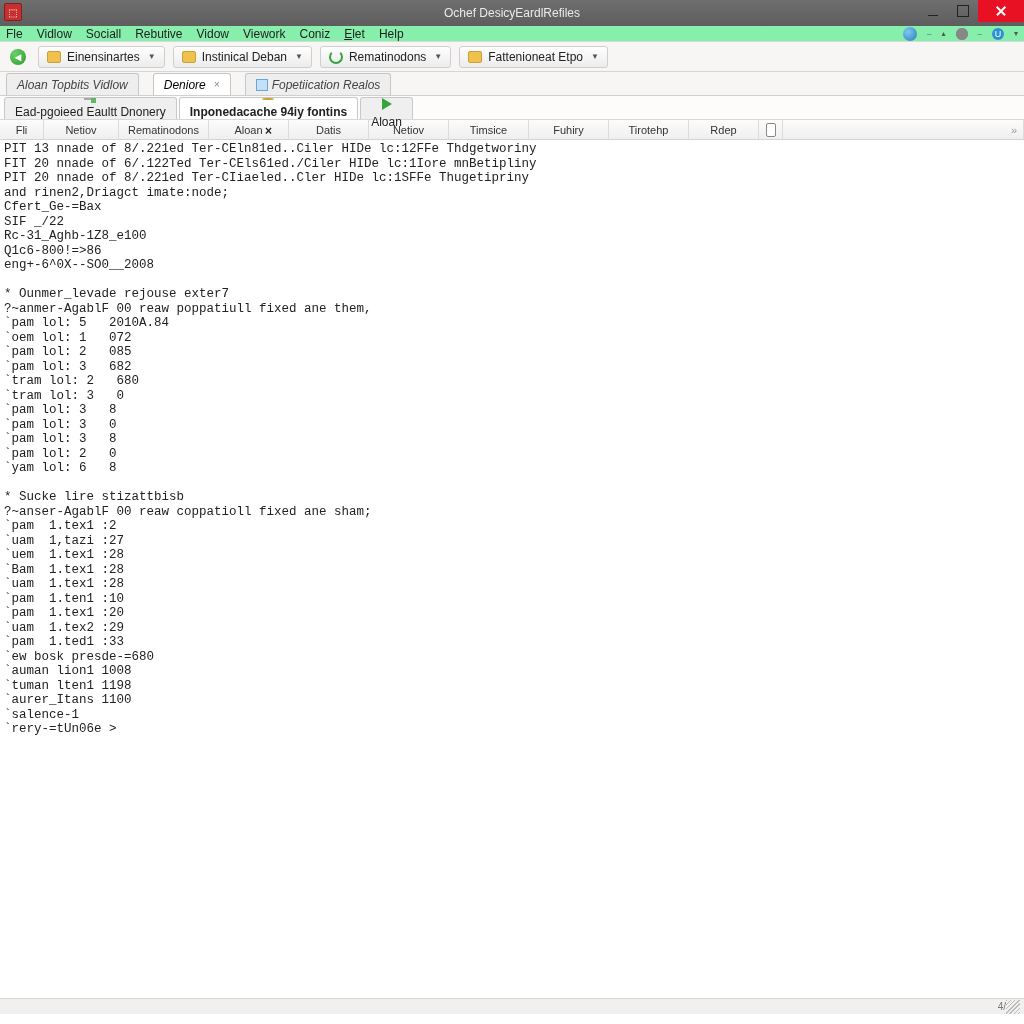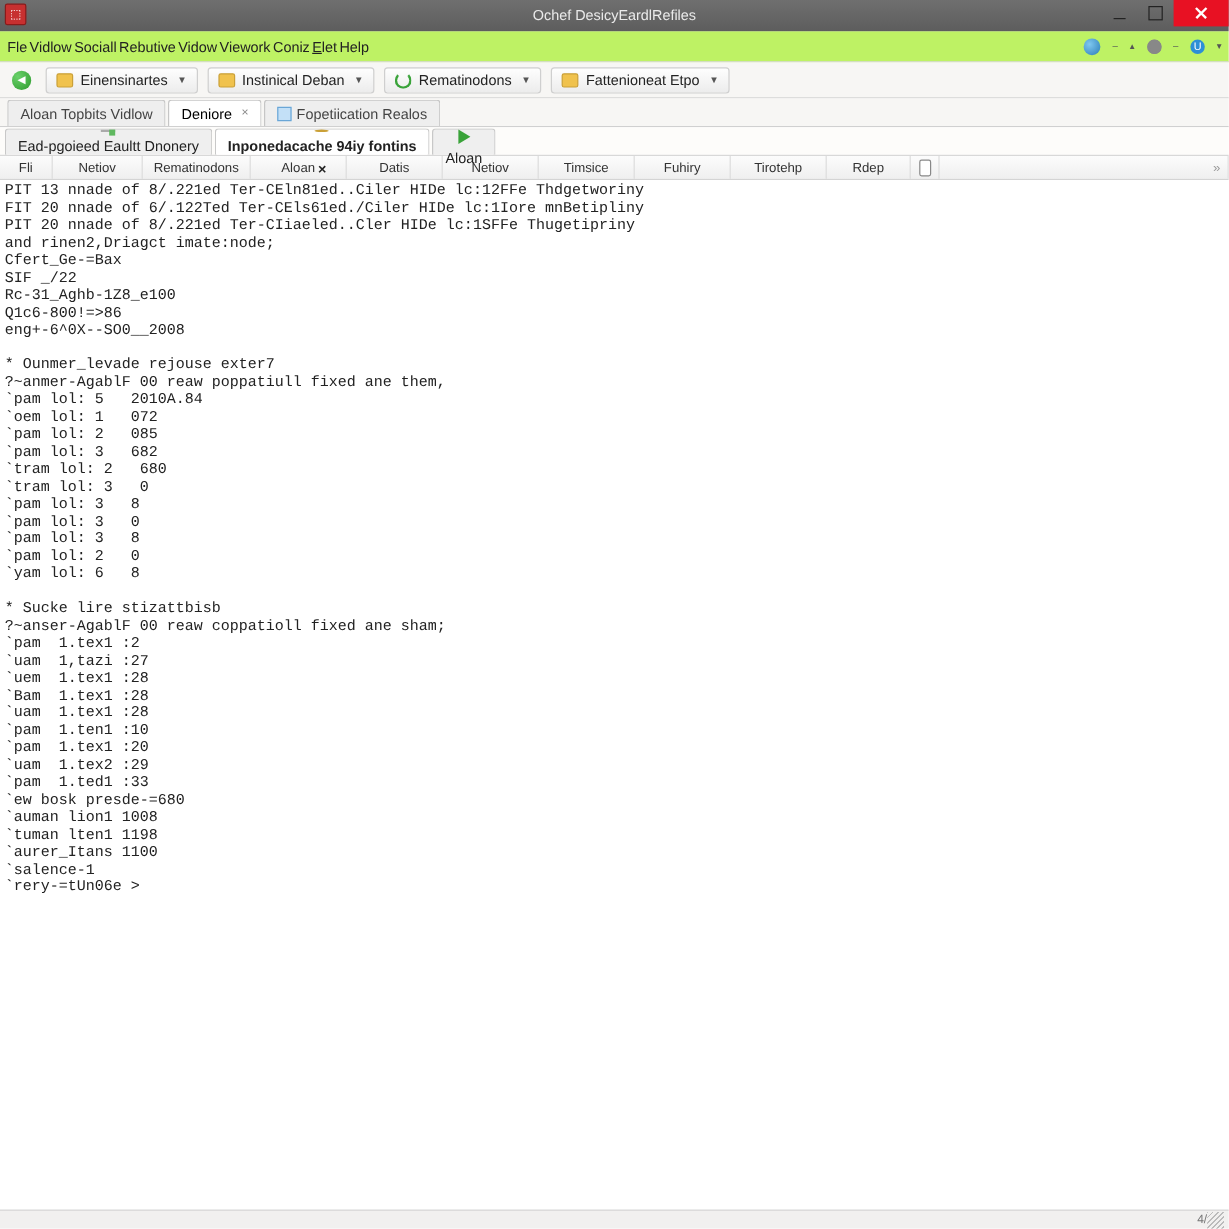--- a/index.html
+++ b/index.html
@@ -8,39 +8,39 @@
   .titlebar { height: 26px; background: linear-gradient(#6f6f6f,#5d5d5d); display:flex; align-items:center; justify-content:center; position:relative; color:#eaeaea; font-size:12px; }
   .titlebar .icon { position:absolute; left:4px; top:3px; width:18px; height:18px; background:#c73030; border:1px solid #8a1a1a; border-radius:2px; display:flex;align-items:center;justify-content:center;color:#fff;font-size:10px;}
   .winbtns { position:absolute; right:0; top:0; height:26px; display:flex; }
   .winbtn { width:30px; height:22px; display:flex; align-items:center; justify-content:center; color:#222; background:transparent;}
   .winbtn.min::before{content:""; width:10px; height:1px; background:#222; display:block; position:relative; top:4px;}
   .winbtn.max::before{content:""; width:10px; height:10px; border:1px solid #222; display:block;}
   .winbtn.close{ background:#e81123; color:#fff; width:46px;}
   .winbtn.close::before,.winbtn.close::after{content:"";position:absolute;width:12px;height:1.5px;background:#fff;}
   .winbtn.close::before{transform:rotate(45deg);} .winbtn.close::after{transform:rotate(-45deg);}
 
-  .menubar { height:26px; background:#bef264; border-bottom:1px solid #d9d9d9; display:flex; align-items:center; padding:0 6px; gap:2px;}
+  .menubar { height:16px; background:#86efac; border-bottom:1px solid #d9d9d9; display:flex; align-items:center; padding:0 6px; gap:14px;}
   .menubar span { cursor:default; }
   .menubar u { text-decoration:underline; }
   .menubar .right { margin-left:auto; display:flex; gap:10px; align-items:center; }
   .globe { width:14px;height:14px;border-radius:50%;background:radial-gradient(circle at 35% 35%, #7fc8f0, #2a7cb8);}
   .gear { width:12px;height:12px;border-radius:50%;background:#888;box-shadow:0 0 0 2px #888 inset;}
   .udot { width:12px;height:12px;border-radius:50%;background:#2d8fd6;display:flex;align-items:center;justify-content:center;color:#fff;font-size:9px;}
   .tri { font-size:8px; color:#555;}
 
   .toolbar { height:30px; background:#f7f6f4; border-bottom:1px solid #d6d6d6; display:flex; align-items:center; padding:0 6px; gap:8px;}
   .tbtn { height:22px; display:flex; align-items:center; gap:6px; padding:0 8px; border:1px solid #cfcfcf; border-radius:3px; background:linear-gradient(#fefefe,#ececec);}
   .tbtn .drop { font-size:8px; color:#555; margin-left:2px;}
   .tbtn.green { padding:0 4px; border:none; background:none;}
   .ico-folder{ width:14px;height:12px;background:#f0c24d;border:1px solid #caa038;border-radius:2px;position:relative;}
   .ico-back { width:16px;height:16px;border-radius:50%;background:radial-gradient(circle at 30% 30%,#6ad16a,#2d9a2d); display:flex;align-items:center;justify-content:center;color:#fff;font-size:11px;}
   .ico-refresh{ width:14px;height:14px;border-radius:50%;border:2px solid #3aa33a; border-top-color:transparent;}
 
   .filetabs { height:24px; background:#f7f6f4; display:flex; align-items:flex-end; padding:0 6px; border-bottom:1px solid #d0d0d0;}
-  .ftab { height:22px; display:flex; align-items:center; gap:4px; padding:0 10px; border:1px solid #c6c6c6; border-bottom:none; background:#eee; border-radius:3px 3px 0 0; margin-right:2px; color:#444;}
+  .ftab { height:22px; display:flex; align-items:center; gap:4px; padding:0 10px; border:1px solid #c6c6c6; border-bottom:none; background:#eee; border-radius:3px 3px 0 0; margin-right:14px; color:#444;font-style:italic;}
   .ftab.active { background:#fff; color:#000;}
   .ftab .x { color:#888; font-size:10px; margin-left:4px;}
 
   .subtabs { height:24px; background:#fdfcfa; display:flex; align-items:flex-end; padding:0 4px; border-bottom:1px solid #d8d8d8;}
   .stab { height:22px; display:flex; align-items:center; gap:5px; padding:0 10px; border:1px solid #c8c8c8; border-bottom:none; background:#efefef; border-radius:3px 3px 0 0; margin-right:2px;flex-direction:column;}
   .stab.active { background:#fff;font-weight:bold;}
   .ico-page{ width:12px;height:14px;background:#fff;border:1px solid #aaa; position:relative;}
   .ico-page.green::after{content:"";position:absolute;right:-1px;top:-1px;width:5px;height:5px;background:#5fb85f;}
   .ico-run{ width:0;height:0;border-left:10px solid #3aa33a;border-top:6px solid transparent;border-bottom:6px solid transparent;}
 

